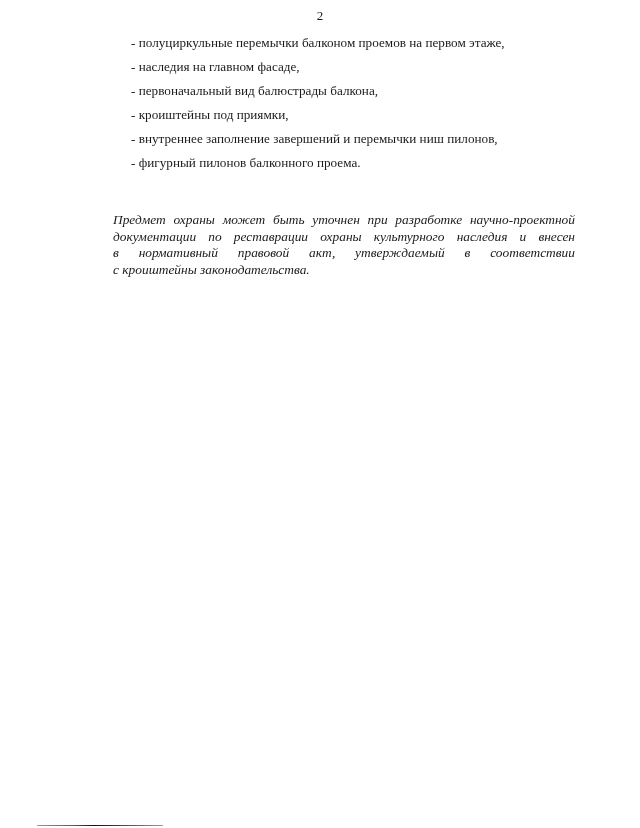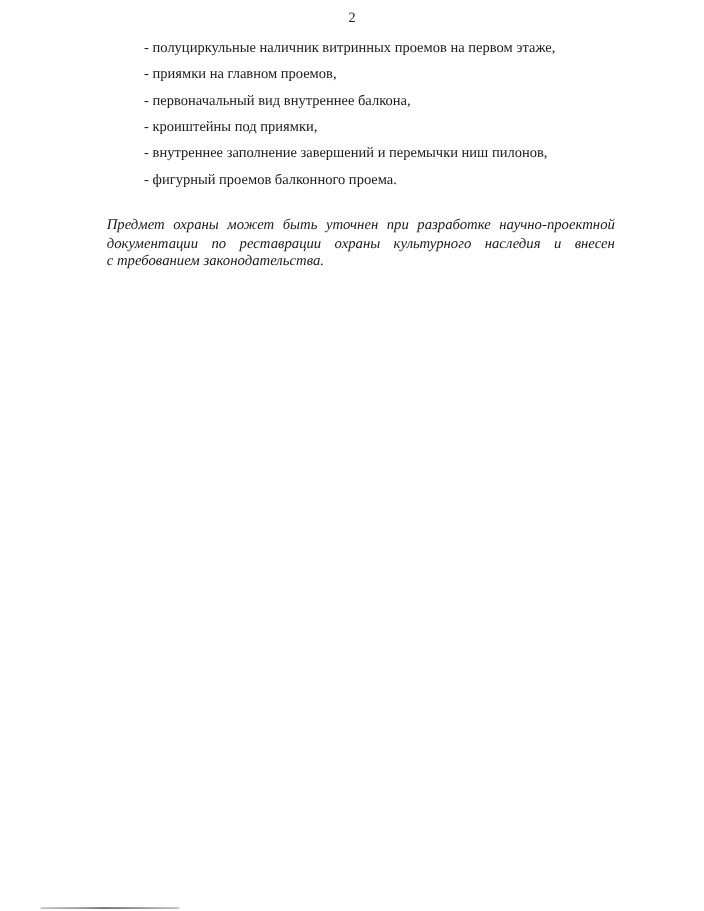--- a/index.html
+++ b/index.html
@@ -35,21 +35,21 @@
     .bullet-list li {
       font-size: 13.2px;
       line-height: 24px;
       white-space: nowrap;
     }
     .note-paragraph {
       position: absolute;
       top: 196px;
       left: 97px;
       width: 462px;
-      margin: 0;
+      margin: 16px;
       font-style: italic;
       font-size: 13.4px;
       line-height: 16.6px;
       text-align: justify;
       text-align-last: left;
     }
     .note-paragraph .line {
       display: block;
       text-align: justify;
       text-align-last: justify;
@@ -65,27 +65,28 @@
       height: 1px;
       background: linear-gradient(90deg, #9a9a9a 0%, #555 30%, #111 45%, #333 60%, #9a9a9a 100%);
     }
   </style>
 </head>
 <body>
 
 <div class="page-number">2</div>
 
 <ul class="bullet-list">
-  <li>- полуциркульные наличник витринных проемов на первом этаже,</li>
-  <li>- приямки на главном проемов,</li>
-  <li>- первоначальный вид внутреннее балкона,</li>
+  <li>- полуциркульные перемычки балконом проемов на первом этаже,</li>
+  <li>- наследия на главном фасаде,</li>
+  <li>- первоначальный вид балюстрады балкона,</li>
   <li>- кроиштейны под приямки,</li>
   <li>- внутреннее заполнение завершений и перемычки ниш пилонов,</li>
-  <li>- фигурный проемов балконного проема.</li>
+  <li>- фигурный пилонов балконного проема.</li>
 </ul>
 
 <p class="note-paragraph">
   <span class="line">Предмет охраны может быть уточнен при разработке научно-проектной</span>
   <span class="line">документации по реставрации охраны культурного наследия и внесен</span>
-  <span class="line last">с требованием законодательства.</span>
+  <span class="line">в нормативный правовой акт, утверждаемый в соответствии</span>
+  <span class="line last">с кроиштейны законодательства.</span>
 </p>
 
 <div class="footnote-rule"></div>
 
 </body></html>

